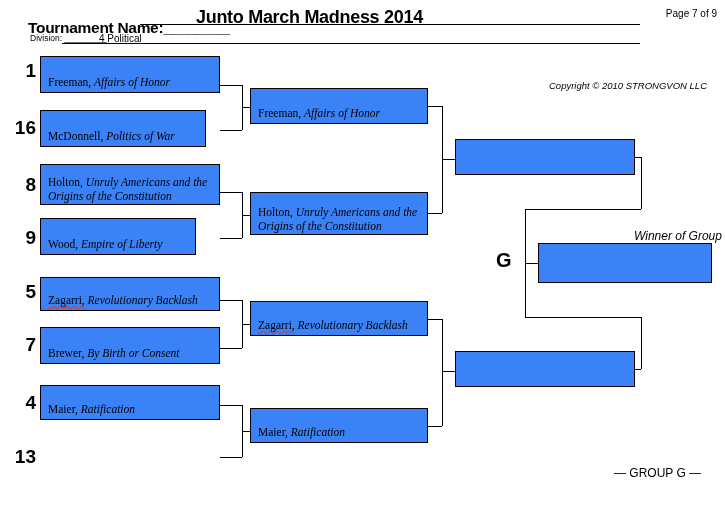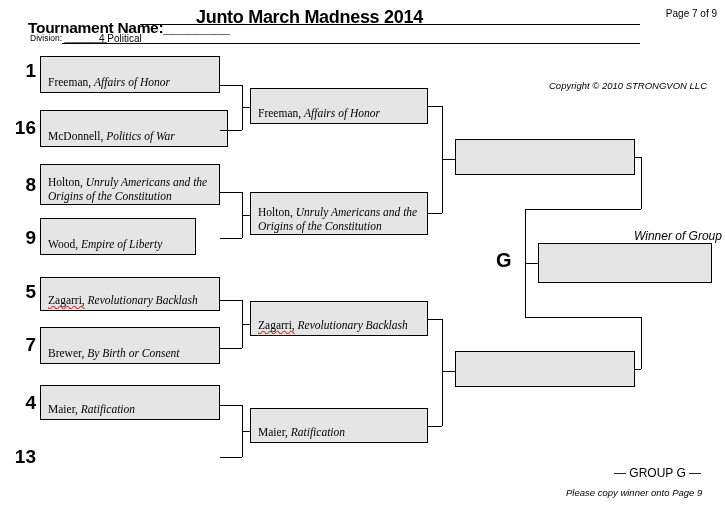--- a/index.html
+++ b/index.html
@@ -99,21 +99,21 @@
     font-style: italic;
     font-size: 9.5px;
     white-space: nowrap;
   }
 
   
   .box {
     position: absolute;
     box-sizing: border-box;
     border: 1.4px solid #000;
-    background: #e5e5e5;
+    background: #3b82f6;
   }
   .box-text {
     position: absolute;
     left: 7px;
     bottom: 3px;
     right: 4px;
     font-family: "Liberation Serif", serif;
     font-size: 11.5px;
     line-height: 13.5px;
     white-space: normal;
@@ -214,21 +214,21 @@
   <div class="seed" style="top:392px">4</div>
   <div class="seed" style="top:446px">13</div>
 
   <div class="box" style="left:40px; top:56px; width:180px; height:37px;">
     <div class="box-text">
       <span>Freeman,</span>
       <i>Affairs of Honor</i>
     </div>
   </div>
 
-  <div class="box" style="left:40px; top:110px; width:188px; height:37px;">
+  <div class="box" style="left:40px; top:110px; width:166px; height:37px;">
     <div class="box-text">
       <span>McDonnell,</span>
       <i>Politics of War</i>
     </div>
   </div>
 
   <div class="box" style="left:40px; top:164px; width:180px; height:41px;">
     <div class="box-text two-line">
       <span>Holton,</span>
       <i>Unruly Americans and the Origins of the Constitution</i>
@@ -351,15 +351,14 @@
 
   <div id="winner-label">Winner of Group G</div>
   <div class="box" style="left:538px; top:243px; width:174px; height:40px;">
     <div class="box-text">
       <span></span>
       <i></i>
     </div>
   </div>
 
   <div id="group-footer">— GROUP G —</div>
-  <div id="copy-note">Please copy winner onto Page 9</div>
 
 </div>
 
 </body></html>

